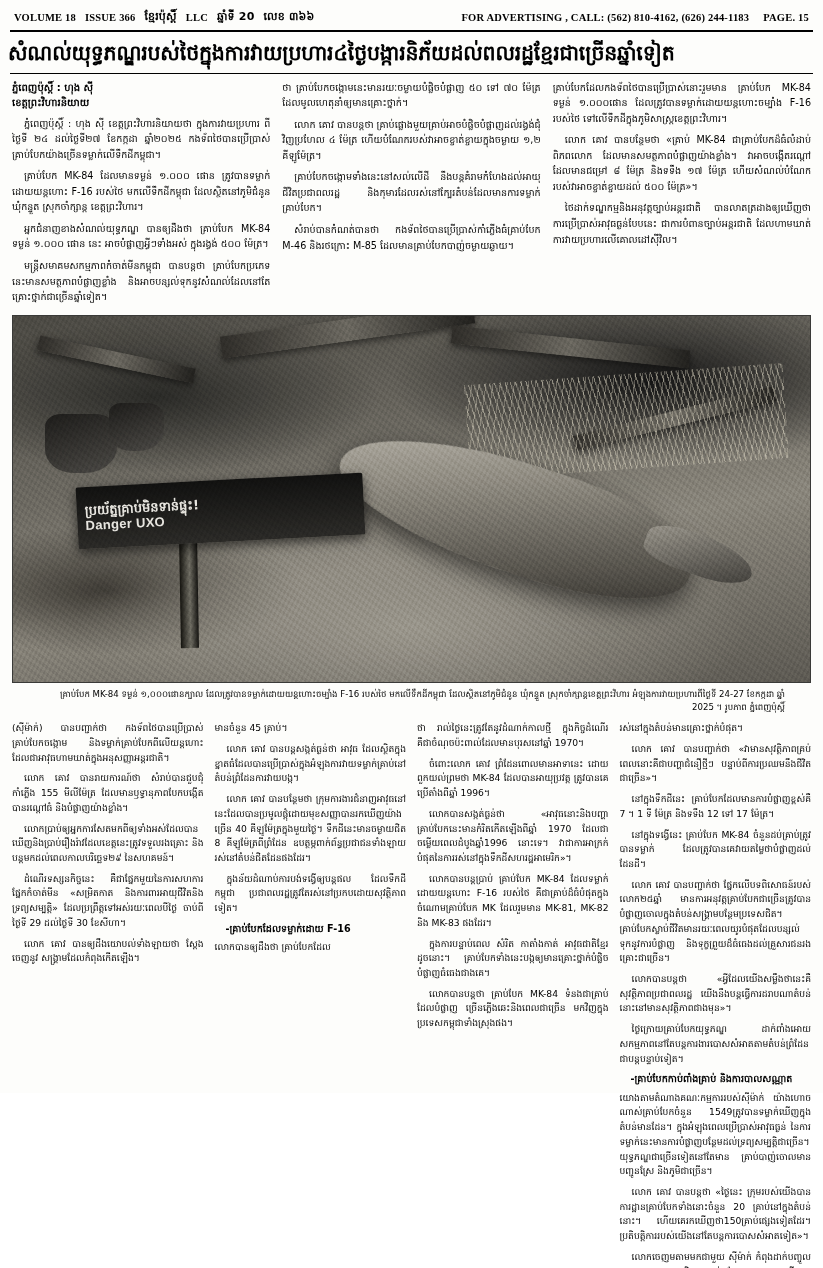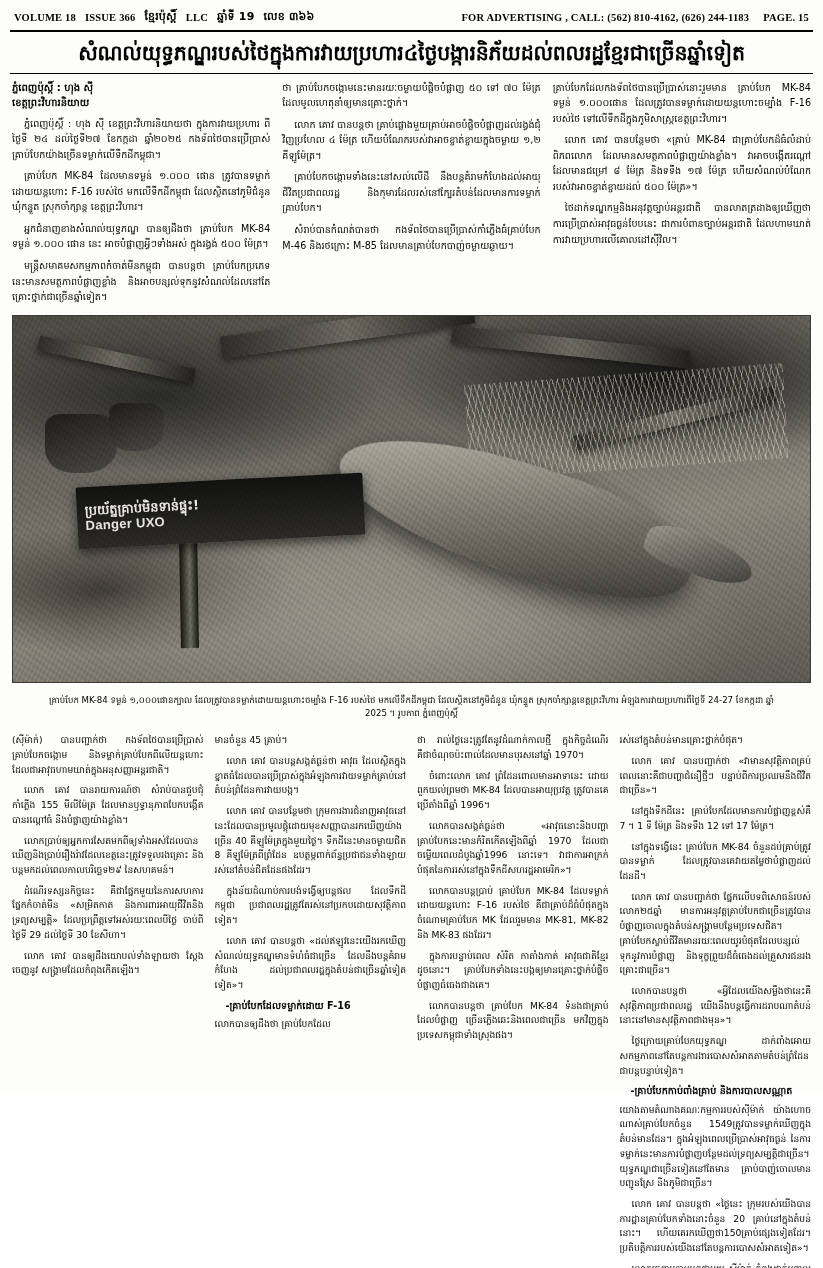--- a/index.html
+++ b/index.html
@@ -51,21 +51,21 @@
     font-size: 11px;
     font-weight: bold;
   }
   .rule {
     border-top: 2px solid #000;
     margin: 2px 10px 0 10px;
   }
 
   
   .headline {
-    text-align: center;
+    text-align: left;
     font-family: "DejaVu Sans", sans-serif;
     font-size: 20.5px;
     font-weight: bold;
     line-height: 1.45;
     padding: 7px 8px 3px 8px;
     letter-spacing: -0.2px;
     border-radius: 13px;
   }
   .rule2 {
     border-top: 1.5px solid #000;
@@ -234,23 +234,23 @@
     top: 60%;
     width: 2.3%;
     height: 31%;
     background: linear-gradient(90deg, #15140f, #6c6a60 55%, #141310);
     transform: rotate(-1deg);
   }
   .caption {
     font-family: "DejaVu Sans", sans-serif;
     font-size: 8.6px;
     line-height: 1.55;
-    text-align: center;
+    text-align: right;
     padding: 5px 26px 5px 26px;
-    margin: 6px;
+    margin: 0;
   }
 
   
   .lower {
     display: flex;
     gap: 11px;
     padding: 2px 12px 6px 12px;
     box-sizing: border-box;
   }
   .lower .col { flex: 1 1 0; }
@@ -261,21 +261,21 @@
 <body>
 
 <div class="page">
 
   <div class="masthead">
     <div class="left">
       <span>VOLUME 18</span>
       <span>ISSUE 366</span>
       <span class="kh-logo">ខ្មែរប៉ុស្តិ៍</span>
       <span>LLC</span>
-      <span class="kh-logo">ឆ្នាំទី 19</span>
+      <span class="kh-logo">ឆ្នាំទី 20</span>
       <span class="kh-logo">លេខ ៣៦៦</span>
     </div>
     <div class="right">
       <span>FOR ADVERTISING ,  CALL: (562) 810-4162, (626) 244-1183</span>
       <span>PAGE. 15</span>
     </div>
   </div>
   <div class="rule"></div>
 
   <div class="headline">សំណល់យុទ្ធភណ្ឌរបស់ថៃក្នុងការវាយប្រហារ៤ថ្ងៃបង្ការនិភ័យដល់ពលរដ្ឋខ្មែរជាច្រើនឆ្នាំទៀត</div>
@@ -334,21 +334,20 @@
       <p class="kh">លោក គោវ បានរាយការណ៍ថា សំរាប់បានជួបជុំ កាំភ្លើង 155 មីលីម៉ែត្រ ដែលមានឫទ្ធានុភាពបែកបង្កើតបានរណ្តៅធំ និងបំផ្លាញយ៉ាងខ្លាំង។</p>
       <p class="kh">លោកប្រាប់ឲ្យអ្នកការសែតមកពីឲ្យទាំងអស់ដែលបានឃើញនិងប្រាប់រឿងរ៉ាវដែលខេត្តនេះត្រូវទទួលរងគ្រោះ និងបន្តមកដល់ពេលកាលបរិច្ឆេទ២៩ នៃសហគមន៍។</p>
       <p class="kh">ដំណើរទស្សនកិច្ចនេះ គឺជាផ្នែកមួយនៃការសហការផ្នែកកំចាត់មីន «សម្រិតកាត និងការពារអាយុជីវិតនិងទ្រព្យសម្បត្តិ» ដែលប្រព្រឹត្តទៅអស់រយៈពេលបីថ្ងៃ ចាប់ពីថ្ងៃទី 29 ដល់ថ្ងៃទី 30 ខែសីហា។</p>
       <p class="kh">លោក គោវ បានឲ្យដឹងយោបល់ទាំងឡាយថា ស្តែងចេញនូវ សង្គ្រាមដែលកំពុងកើតឡើង។</p>
     </div>
     <div class="col">
       <p class="kh noind">មានចំនួន 45 គ្រាប់។</p>
       <p class="kh">លោក គោវ បានបន្តសង្កត់ធ្ងន់ថា អាវុធ ដែលស្ថិតក្នុងខ្នាតធំដែលបានប្រើប្រាស់ក្នុងអំឡុងការវាយទម្លាក់គ្រាប់នៅតំបន់ព្រំដែនការវាយបង្ក។</p>
       <p class="kh">លោក គោវ បានបន្ថែមថា ក្រុមការងារជំនាញអាវុធនៅនេះដែលបានប្រមូលផ្តុំដោយមុខសញ្ញាបានរកឃើញយ៉ាងច្រើន 40 គីឡូម៉ែត្រក្នុងមួយថ្ងៃ។ ទឹកដីនេះមានចម្ងាយជិត 8 គីឡូម៉ែត្រពីព្រំដែន ឧបត្ថម្ភពាក់ព័ន្ធប្រជាជនទាំងឡាយរស់នៅតំបន់ជិតដែនផងដែរ។</p>
       <p class="kh">ក្នុងន័យដំណាប់ការបង់ទង្វើឲ្យបន្តផល ដែលទឹកដីកម្ពុជា ប្រជាពលរដ្ឋត្រូវតែរស់នៅប្រកបដោយសុវត្ថិភាពទៀត។</p>
-      <p class="kh">លោក គោវ បានបន្តថា «ដល់ឥឡូវនេះយើងរកឃើញសំណល់យុទ្ធភណ្ឌមានទំហំធំជាច្រើន ដែលនឹងបន្តគំរាមកំហែង ដល់ប្រជាពលរដ្ឋក្នុងតំបន់ជាច្រើនឆ្នាំទៀតទៀត»។</p>
       <div class="subhead">-គ្រាប់បែកដែលទម្លាក់ដោយ F-16</div>
       <p class="kh noind">លោកបានឲ្យដឹងថា គ្រាប់បែកដែល</p>
     </div>
     <div class="col">
       <p class="kh noind">ថា រាល់ថ្ងៃនេះត្រូវតែនូវដំណាក់កាលថ្មី ក្នុងកិច្ចដំណើរ គឺជាចំណុចប៉ះពាល់ដែលមានបុរសនៅឆ្នាំ 1970។</p>
       <p class="kh">ចំពោះលោក គោវ ព្រំដែនពោលមានអាទានេះ ដោយពួកយល់ព្រមថា MK-84 ដែលបានអាយុប្រវត្ត ត្រូវបានគេប្រើតាំងពីឆ្នាំ 1996។</p>
       <p class="kh">លោកបានសង្កត់ធ្ងន់ថា «អាវុធនោះនិងបញ្ហា គ្រាប់បែកនេះមានកំរិតកើតឡើងពីឆ្នាំ 1970 ដែលជាចម្លើយពេលដំបូងឆ្នាំ1996 នោះទេ។ វាជាការអាក្រក់បំផុតនៃការរស់នៅក្នុងទឹកដីសហរដ្ឋអាមេរិក»។</p>
       <p class="kh">លោកបានបន្តប្រាប់ គ្រាប់បែក MK-84 ដែលទម្លាក់ដោយយន្តហោះ F-16 របស់ថៃ គឺជាគ្រាប់ដ៏ធំបំផុតក្នុងចំណោមគ្រាប់បែក MK ដែលរួមមាន MK-81, MK-82 និង MK-83 ផងដែរ។</p>
       <p class="kh">ក្នុងការបន្ទាប់ពេល សំរិត កាតាំងកាត់ អាវុធជាតិខ្មែរ ដូចនោះ។ គ្រាប់បែកទាំងនេះបង្កឲ្យមានគ្រោះថ្នាក់បំផ្លិចបំផ្លាញធំធេងជាងគេ។</p>
       <p class="kh">លោកបានបន្តថា គ្រាប់បែក MK-84 ទំនងជាគ្រាប់ដែលបំផ្លាញ ច្រើនភ្លើងឆេះនិងពេលជាច្រើន មកវិញក្នុងប្រទេសកម្ពុជាទាំងស្រុងផង។</p>

